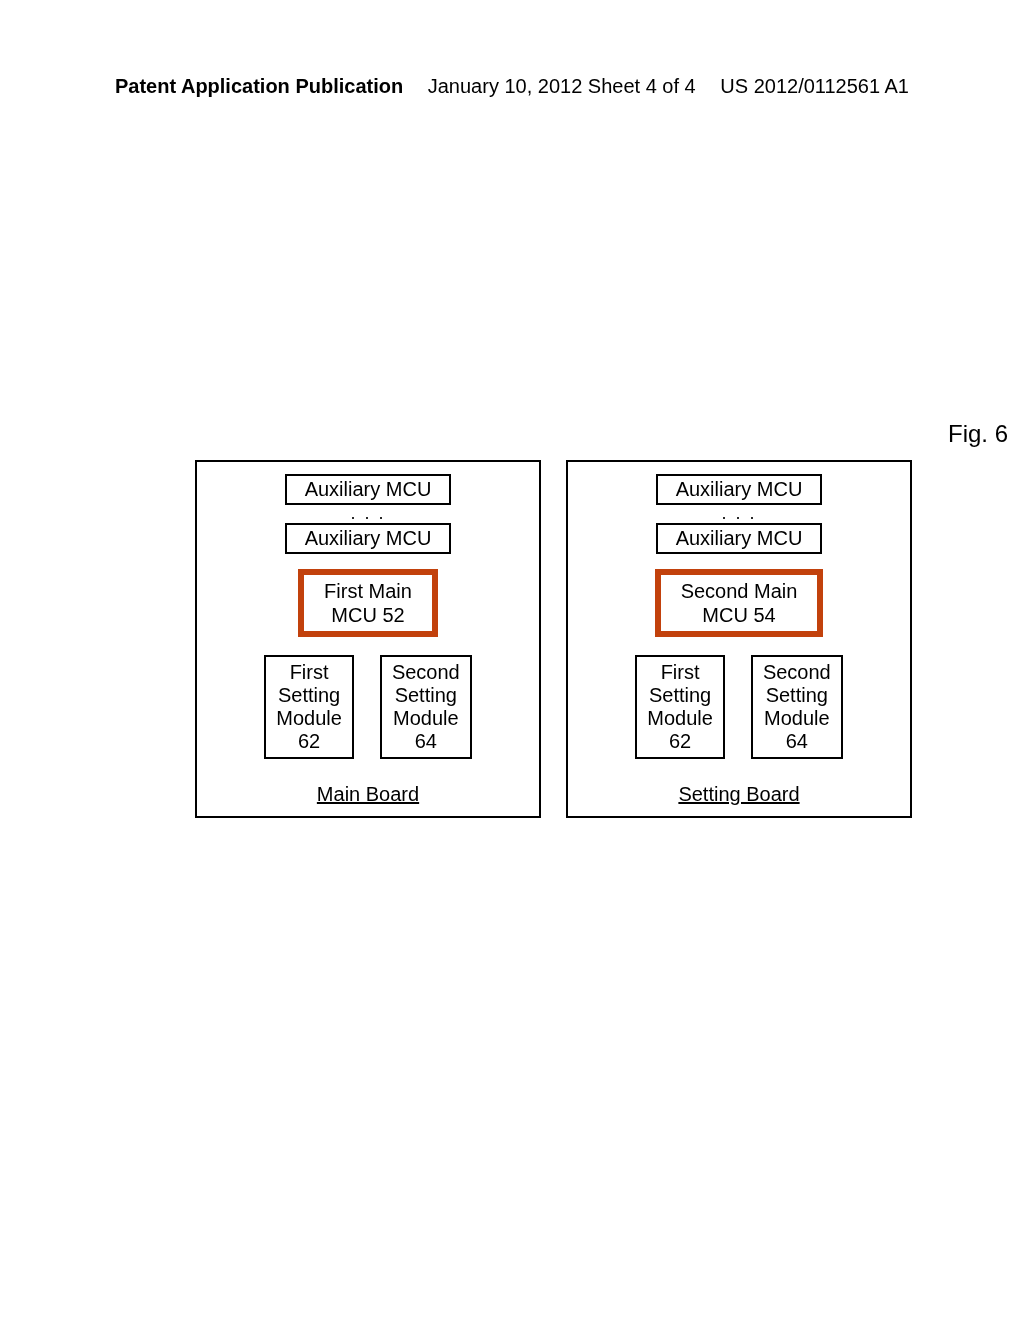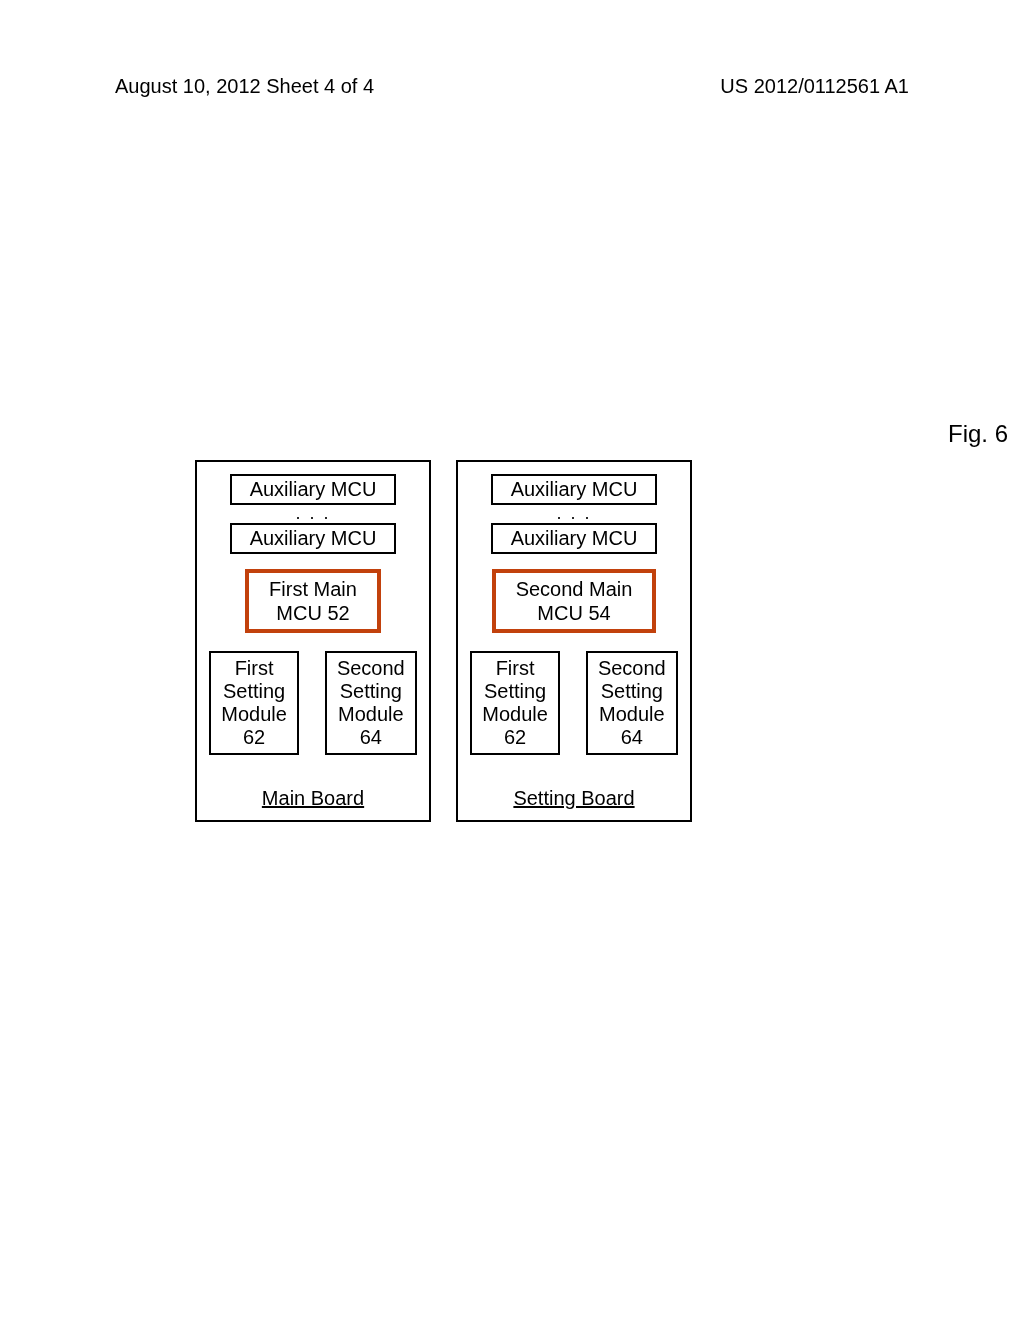--- a/index.html
+++ b/index.html
@@ -43,71 +43,72 @@
     }
     .diagram-container {
       position: absolute;
       top: 460px;
       left: 195px;
       display: flex;
       gap: 25px;
     }
     .board {
       border: 2px solid black;
-      width: 236px;
+      width: 346px;
       padding: 12px 20px 10px 20px;
       display: flex;
       flex-direction: column;
       align-items: center;
     }
     .mcu-box {
       border: 2px solid black;
       padding: 2px 18px;
       font-size: 20px;
       text-align: center;
       margin-bottom: 3px;
     }
     .dots {
       font-size: 18px;
       line-height: 10px;
       margin-bottom: 5px;
       letter-spacing: 2px;
     }
     .main-mcu-box {
-      border: 4px solid #c2410c;
+      border: 6px solid #c2410c;
       padding: 4px 20px;
       font-size: 20px;
       text-align: center;
       margin-top: 12px;
       margin-bottom: 18px;
       line-height: 1.2;
     }
     .modules-row {
       display: flex;
       gap: 26px;
-      margin-bottom: 12px;
+      margin-bottom: 4px;
     }
     .module-box {
       border: 2px solid black;
       padding: 4px 10px;
       font-size: 20px;
       text-align: center;
       line-height: 1.15;
     }
     .board-label {
       font-size: 20px;
       text-decoration: underline;
       margin-top: 20px;
     }
   </style>
 </head>
 <body>
 
 <div class="header">
-  <span class="header-center">August 10, 2012  Sheet 4 of 4</span>
+  <span class="header-left">Patent Application Publication</span>
+  <span class="header-center">January 10, 2012  Sheet 4 of 4</span>
   <span class="header-right">US 2012/0112561 A1</span>
 </div>
 
 <div class="figure-label">Fig. 6</div>
 
 <div class="diagram-container">
 
   <div class="board">
     <div class="mcu-box">Auxiliary MCU</div>
     <div class="dots">. . .</div>

